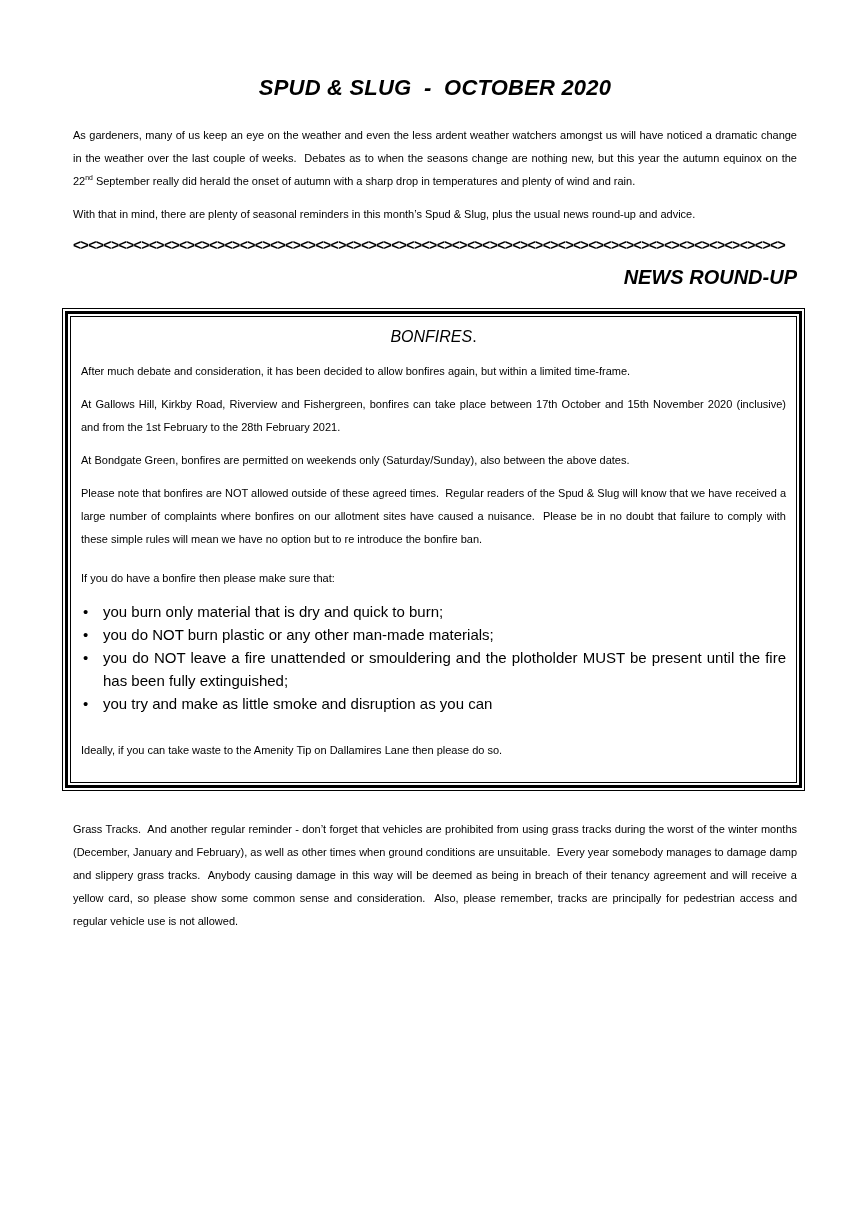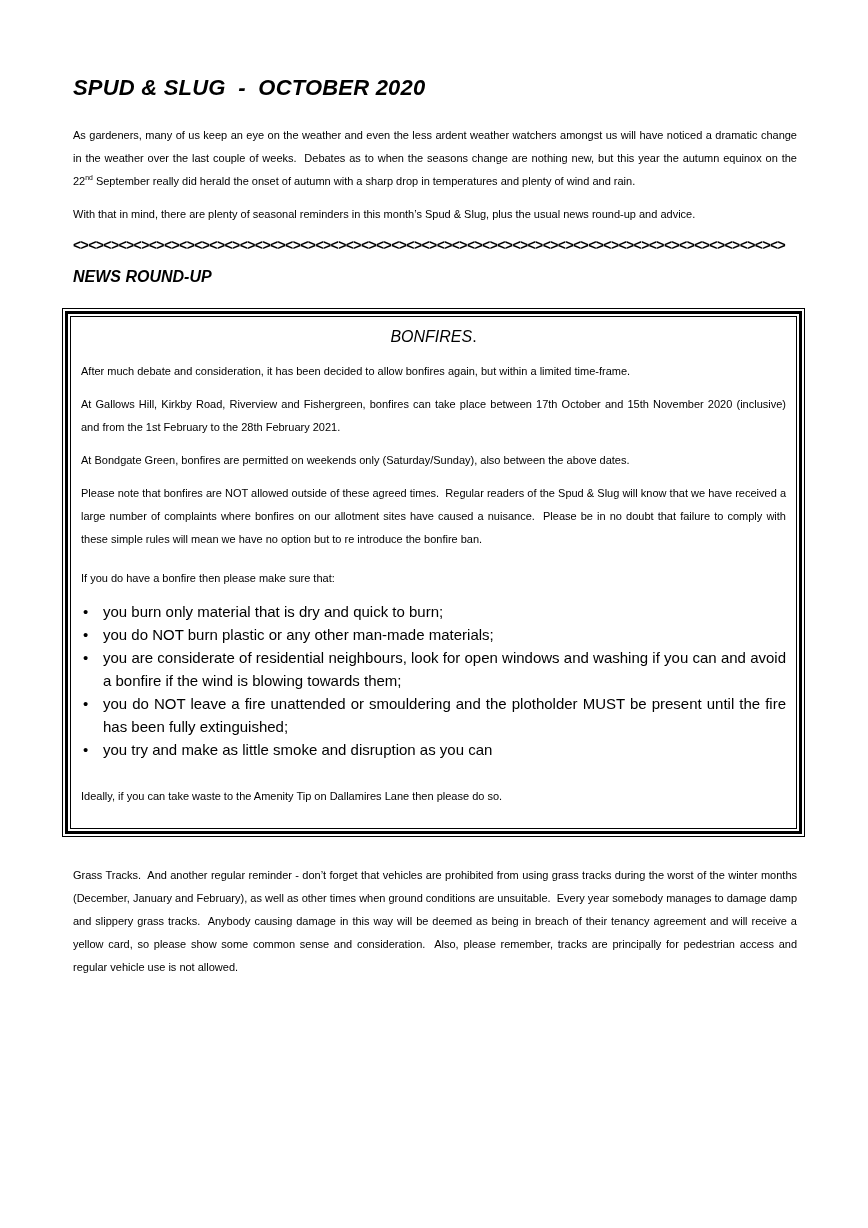--- a/index.html
+++ b/index.html
@@ -20,21 +20,21 @@
   }
   .b { font-weight: 400; }
   .i { font-style: italic; }
   sup { font-size: 0.62em; line-height: 0; }
 
   .doc-title {
     font-size: 22px;
     line-height: 27px;
     font-weight: 700;
     font-style: italic;
-    text-align: left;
+    text-align: center;
     margin: 0 0 23px 0;
     white-space: pre-wrap;
     letter-spacing: 0.2px;
   }
   .para {
     font-size: 11px;
     line-height: 23px;
     text-align: justify;
     margin: 0 0 10px 0;
     white-space: pre-wrap;
@@ -42,25 +42,25 @@
   .divider {
     font-size: 14px;
     font-weight: 700;
     letter-spacing: -0.6px;
     white-space: nowrap;
     overflow: hidden;
     line-height: 18px;
     margin: 3px 0 13px 0;
   }
   .section-heading {
-    font-size: 16px;
+    font-size: 20px;
     line-height: 20px;
     font-weight: 700;
     font-style: italic;
-    text-align: left;
+    text-align: right;
     margin: 0 0 21px 0;
   }
   .box-outer {
     border: 1px solid #000;
     padding: 2px;
     margin: 0 -8px 27px -11px;
   }
   .box-mid {
     border: 3px solid #000;
     padding: 2px;
@@ -120,21 +120,20 @@
         <p class="para"><span>After much debate and consideration, it has been decided to allow bonfires again, but within a limited time-frame.</span></p>
         <p class="para"><span>At Gallows Hill, Kirkby Road, Riverview and Fishergreen, bonfires can take place between 17th October and 15th November 2020 (inclusive) and from the 1st February to the 28th February 2021.</span></p>
         <p class="para"><span>At Bondgate Green, bonfires are permitted on </span><span class="b">weekends only</span><span> (Saturday/Sunday), also between the above dates.</span></p>
         <p class="para"><span class="b">Please note that bonfires are NOT allowed outside of these agreed times</span><span>.  Regular readers of the Spud &amp; Slug will know that we have received a large number of complaints where bonfires on our allotment sites have caused a nuisance.  Please be in no doubt that </span><span class="b">failure to comply with these simple rules will mean we have no option but to re introduce the bonfire ban</span><span>.</span></p>
 
         <p class="para list-intro">If you do have a bonfire then please make sure that:</p>
 
         <ul class="bullet-list">
             <li>you burn only material that is dry and quick to burn;</li>
             <li>you do NOT burn plastic or any other man-made materials;</li>
-            <li>you are considerate of residential neighbours, look for open windows and washing if you can and avoid a bonfire if the wind is blowing towards them;</li>
             <li>you do NOT leave a fire unattended or smouldering and the plotholder MUST be present until the fire has been fully extinguished;</li>
             <li>you try and make as little smoke and disruption as you can</li>
           </ul>
 
         <p class="para closing">Ideally, if you can take waste to the Amenity Tip on Dallamires Lane then please do so.</p>
 
       </div>
     </div>
   </div>
 

